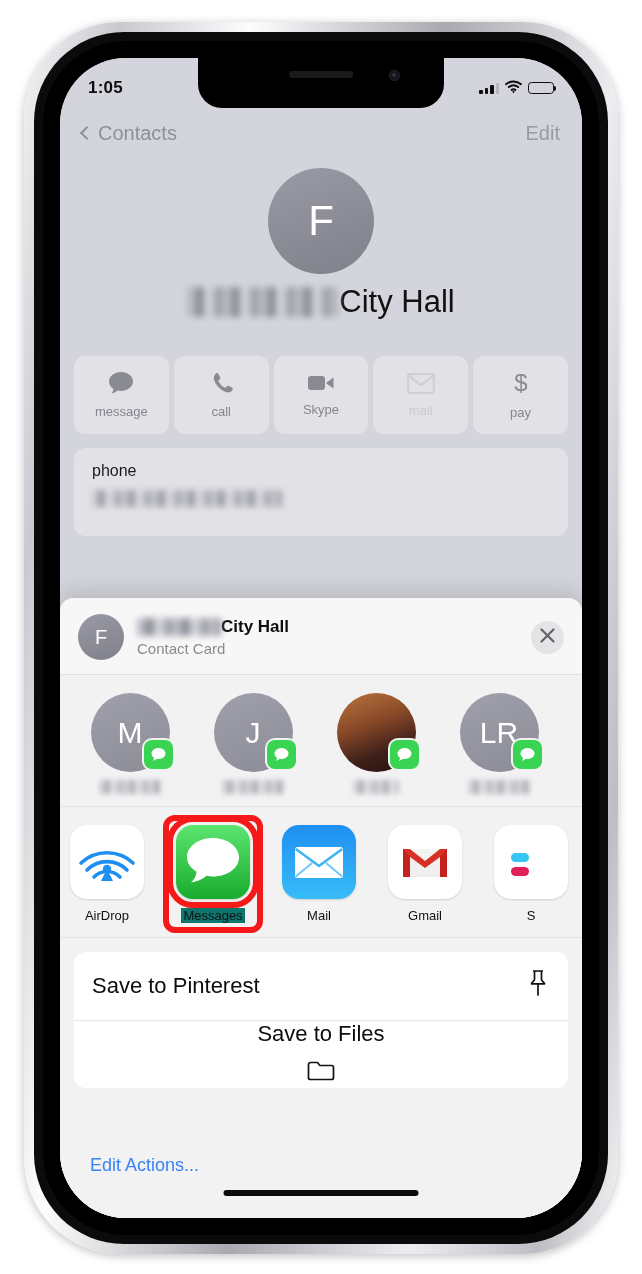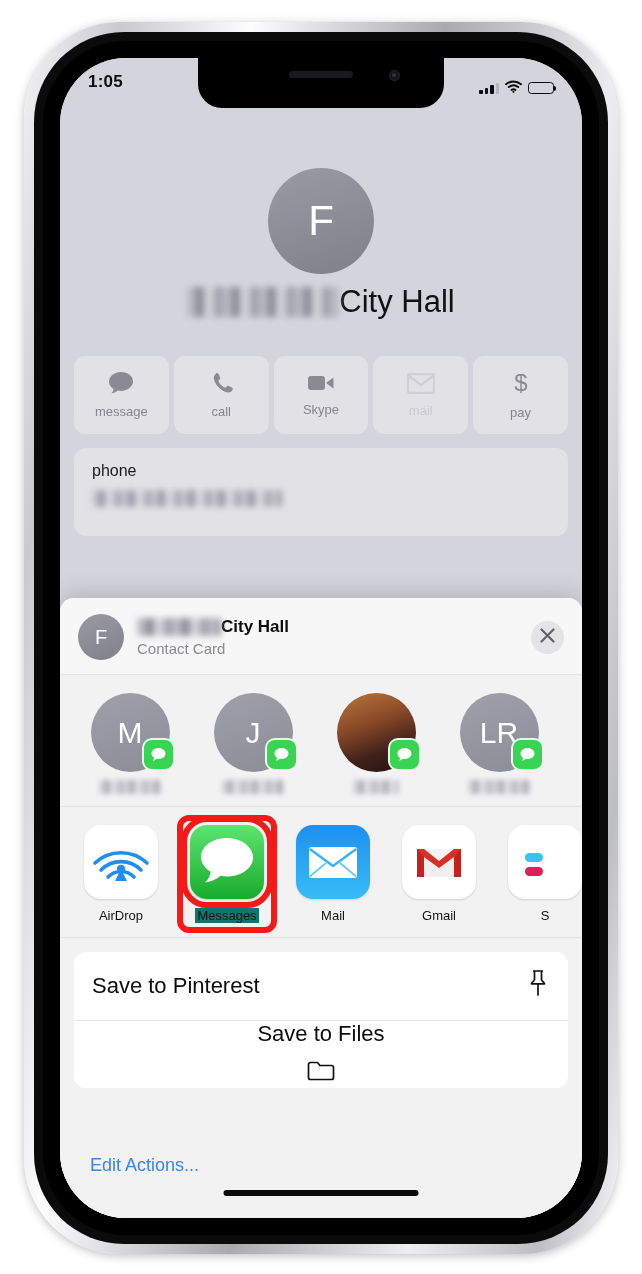--- a/index.html
+++ b/index.html
@@ -62,21 +62,21 @@
   .notch-cam {
     position:absolute; right:44px; top:12px;
     width:11px; height:11px; border-radius:50%;
     background:#14141a; border:1px solid #26262e;
   }
   .notch-cam::after{ content:""; position:absolute; left:2px; top:2px; width:4px;height:4px;border-radius:50%;background:#2d3348;}
 
   
   .statusbar {
     position:absolute; top:0; left:0; width:100%; height:50px;
-    display:flex; justify-content:space-between;
+    display:flex; align-items:center; justify-content:space-between;
     padding:14px 28px 4px 28px; z-index:55;gap:10px;
   }
   .sb-time { font-size:17px; font-weight:bold; color:#0d0d0d; letter-spacing:.2px; }
   .sb-right { display:flex; align-items:center; gap:6px; }
   .sig { display:flex; align-items:flex-end; gap:2px; height:12px; }
   .sig i { display:block; width:3.5px; background:#0d0d0d; border-radius:1px; }
   .sig i:nth-child(1){height:4px;} .sig i:nth-child(2){height:6.5px;}
   .sig i:nth-child(3){height:9px;} .sig i:nth-child(4){height:11.5px;background:#b5b5bc;}
   .batt { width:26px;height:12.5px;border:1.4px solid #0d0d0d;border-radius:3.5px;position:relative;padding:1.2px; }
   .batt::after{content:"";position:absolute;right:-3.4px;top:3.6px;width:2px;height:4.5px;background:#0d0d0d;border-radius:0 2px 2px 0;}
@@ -183,21 +183,21 @@
     box-shadow:0 0 0 2px #f2f2f3;
   }
   .person-name {
     margin-top:8px;height:14px;width:62px;border-radius:2px;
     background:repeating-linear-gradient(90deg,#d2d2d8 0 5px,#b4b4bc 5px 11px,#dcdce1 11px 18px,#c2c2c9 18px 25px);
     filter:blur(2.6px);
   }
   .person.short .person-name{ width:46px; }
 
   .apps-row {
-    display:flex; gap:28px; padding:18px 22px 14px 22px;
+    display:flex; gap:28px; padding:18px 22px 14px 8px;
     background:#f2f2f3; border-bottom:1px solid #e2e2e4; overflow:hidden;text-align:center;
   }
   .app { width:78px;flex:none;display:flex;flex-direction:column;align-items:center; }
   .app-icon { width:74px;height:74px;border-radius:17px;overflow:hidden;position:relative;
               box-shadow:0 1px 2px rgba(0,0,0,.14); }
   .app-label { margin-top:9px;font-size:13px;color:#111;white-space:nowrap; }
   .app.highlight { position:relative; }
   .app.highlight .app-icon { outline:6px solid #f51919; outline-offset:3px; border-radius:17px; }
   .app.highlight .app-label { background:#0f766e; padding:0 2px; }
   .hl-box {
@@ -237,20 +237,27 @@
     <div class="btn-side btn-voldn"></div>
     <div class="btn-side btn-power"></div>
   </div>
   <div class="phone-mid"></div>
   <div class="phone-bezel"></div>
 
   <div class="screen">
 
     <div class="contact-page">
 
+      <div class="navbar">
+        <div class="nav-back">
+          <span class="chev"></span>
+          <span>Contacts</span>
+        </div>
+        <div class="nav-edit">Edit</div>
+      </div>
 
       <div class="avatar-big">
         <span>F</span>
       </div>
 
       <div class="contact-name">
         <span class="blur-chip" style="width:152px;"></span>
         <span>City Hall</span>
       </div>
 

